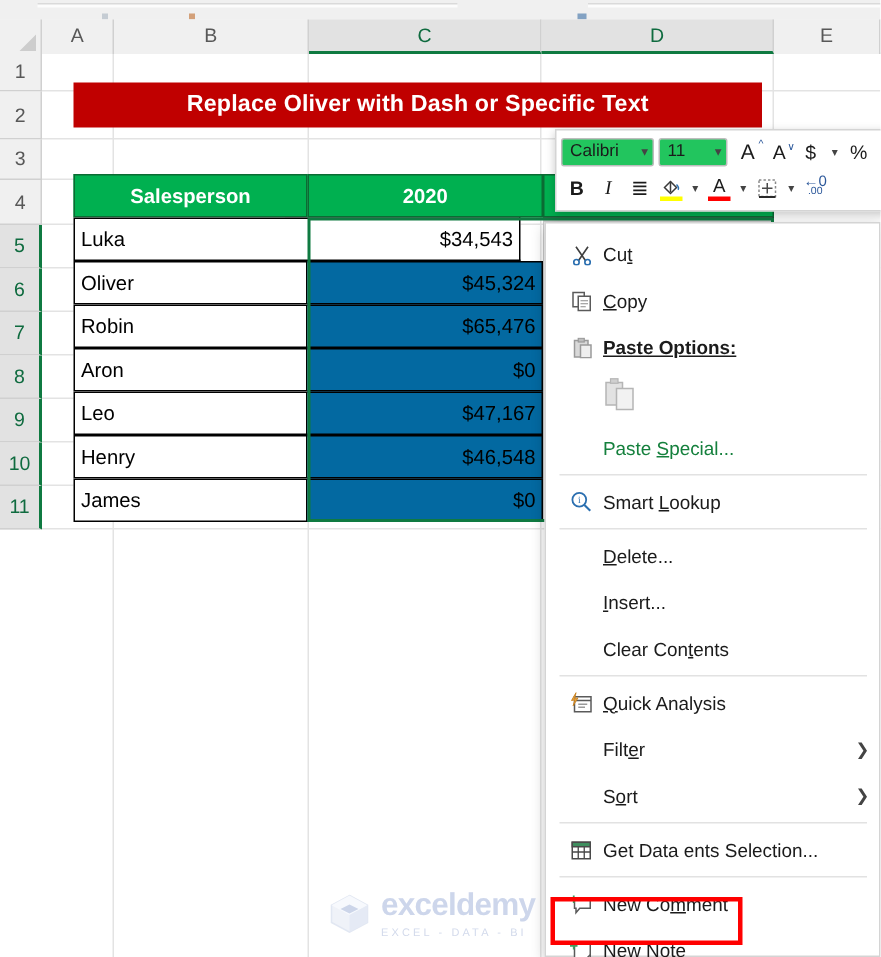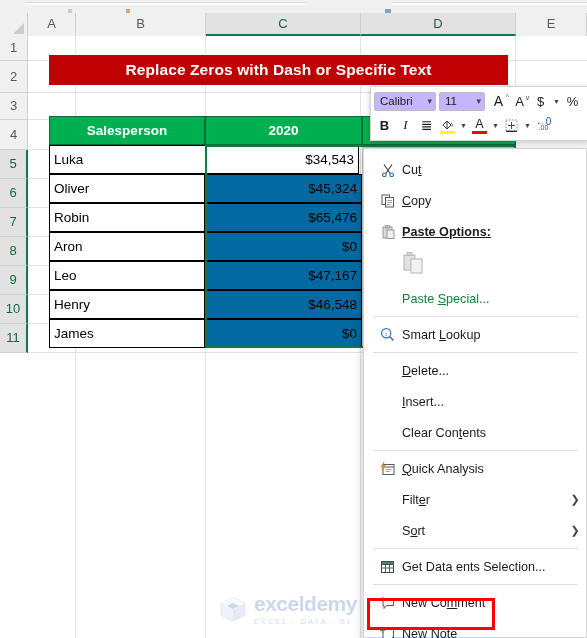--- a/index.html
+++ b/index.html
@@ -59,21 +59,21 @@
   .cell.nb { border-left:none; }
 
   
   .selframe { position:absolute; border:2px solid #0f7a41; pointer-events:none; }
 
   
   .minibar { position:absolute; background:#ffffff; border:1px solid #d4d4d4;
              box-shadow:0 2px 6px rgba(0,0,0,.22); }
   .mbrow { display:flex; align-items:center; height:24px; padding:0 3px; }
   .mb-combo { display:flex; align-items:center; justify-content:space-between;
-              height:19px; border:1px solid #bdbdbd; background:#c4b5fd; border-radius:2px;
+              height:19px; border:1px solid #bdbdbd; background:#22c55e; border-radius:2px;
               font-size:11.5px; color:#1b1b1b; padding:0 3px 0 5px; margin-right:3px; }
   .mb-combo .cv { white-space:nowrap; }
   .mb-combo .cav { color:#444; font-size:9px; margin-left:4px; }
   .mb-btn { width:21px; height:21px; display:flex; align-items:center; justify-content:center;
             font-size:12.5px; color:#1b1b1b; position:relative; }
   .mb-caret { width:11px; height:21px; display:flex; align-items:center; justify-content:center;
               font-size:8px; color:#444; }
   .swatch { position:absolute; left:3px; bottom:2px; width:15px; height:3px; }
 
   
@@ -151,21 +151,21 @@
     <div class="gl-h" style="top:142px;"></div>
     <div class="gl-h" style="top:171px;"></div>
     <div class="gl-h" style="top:200px;"></div>
     <div class="gl-h" style="top:229px;"></div>
     <div class="gl-h" style="top:258px;"></div>
     <div class="gl-h" style="top:287px;"></div>
     <div class="gl-h" style="top:316px;"></div>
   </div>
 
   <div class="banner" style="left:49px; top:55px; width:459px; height:30px;">
-    <span>Replace Zeros with Dash or Specific Text</span>
+    <span>Replace Oliver with Dash or Specific Text</span>
   </div>
 
   <div class="tblhdr" style="left:49px; top:116px; width:156px; height:29px;">
     <span>Salesperson</span>
   </div>
   <div class="tblhdr" style="left:205px; top:116px; width:157px; height:29px;">
     <span>2020</span>
   </div>
   <div class="tblhdr" style="left:362px; top:116px; width:154px; height:29px;"></div>
 
@@ -184,21 +184,21 @@
   <div class="cell txt" style="left:49px; top:261px;  width:156px; height:29px;">
       <span>Leo</span>
     </div>
   <div class="cell txt" style="left:49px; top:290px;  width:156px; height:29px;">
       <span>Henry</span>
     </div>
   <div class="cell txt" style="left:49px; top:319px;  width:156px; height:29px;">
       <span>James</span>
     </div>
 
-  <div class="cell num nb" style="left:202px; top:145px; width:157px; height:29px;padding-left:12px;">
+  <div class="cell num nb" style="left:190px; top:145px; width:157px; height:29px;padding-left:12px;">
       <span>$34,543</span>
     </div>
   <div class="cell num nb shaded" style="left:205px; top:174px; width:157px; height:29px;">
       <span>$45,324</span>
     </div>
   <div class="cell num nb shaded" style="left:205px; top:203px; width:157px; height:29px;">
       <span>$65,476</span>
     </div>
   <div class="cell num nb shaded" style="left:205px; top:232px; width:157px; height:29px;">
       <span>$0</span>

